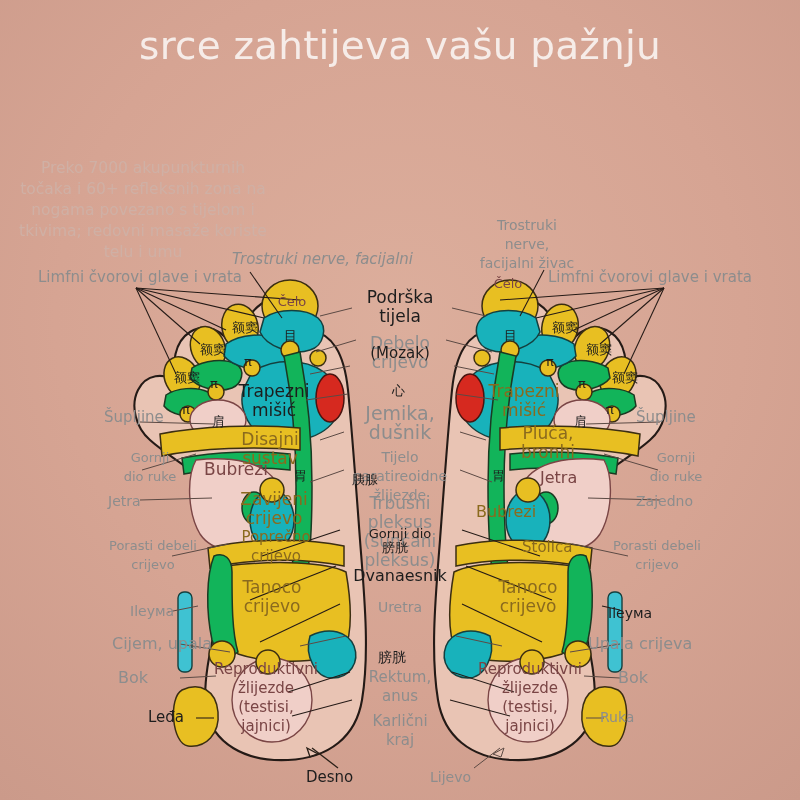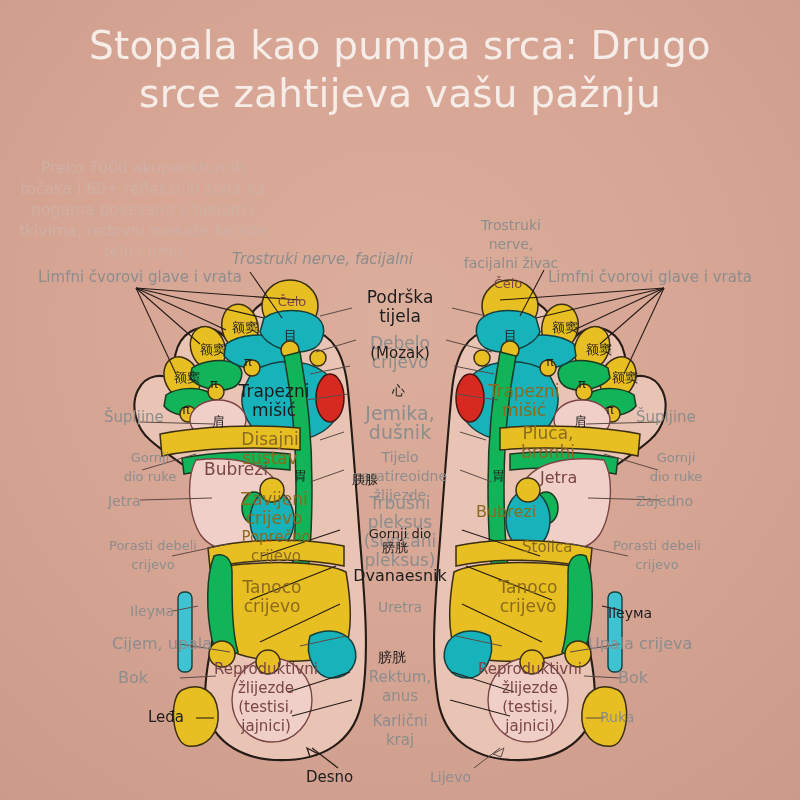--- a/index.html
+++ b/index.html
@@ -54,21 +54,20 @@
   .thin{stroke:#2a2018;stroke-width:1.3;fill:none;}
 </style>
 </head>
 <body>
 
 <div id="stage">
 
   <div class="bgwash"></div>
 
   <div class="title">
-    <span>Stopala kao pumpa srca: Drugo</span>
     <span class="l2">srce zahtijeva vašu pažnju</span>
   </div>
 
   <div class="intro">Preko 7000 akupunkturnih točaka i 60+ refleksnih zona na nogama povezano s tijelom i tkivima; redovni masaže koriste telu i umu</div>
 
   <svg width="800" height="800" viewBox="0 0 800 800">
 
     <g>
       <path class="sole" d="M310,330 C305,300 285,292 268,300 C250,308 240,330 232,348
                             C224,330 206,322 190,332 C174,342 172,364 176,382
@@ -278,21 +277,21 @@
 dio ruke</div>
   <div class="lab g f14" style="left:636px;top:492px;">Zajedno</div>
   <div class="lab g f13 c" style="left:600px;top:536px;width:114px;">Porasti debeli
 crijevo</div>
   <div class="lab k f14" style="left:608px;top:604px;">Ileyмa</div>
   <div class="lab g f16" style="left:588px;top:634px;">Upala crijeva</div>
   <div class="lab g f16" style="left:618px;top:668px;">Bok</div>
   <div class="lab g f14" style="left:600px;top:708px;">Ruka</div>
 
   <div class="lab g f15" style="left:232px;top:250px;font-style:italic;">Trostruki nerve, facijalni</div>
-  <div class="lab g f14 c" style="left:436px;top:216px;width:150px;">Trostruki
+  <div class="lab g f14 c" style="left:452px;top:216px;width:150px;">Trostruki
 nerve,
 facijalni živac</div>
 
   <div class="lab k f17 c" style="left:340px;top:288px;width:120px;">Podrška
 tijela</div>
   <div class="lab g f17 c" style="left:340px;top:334px;width:120px;">Debelo
 crijevo</div>
   <div class="lab k f15 c" style="left:348px;top:344px;width:104px;">(Mozak)</div>
   <div class="lab g f19 c" style="left:332px;top:404px;width:136px;">Jemika,
 dušnik</div>

